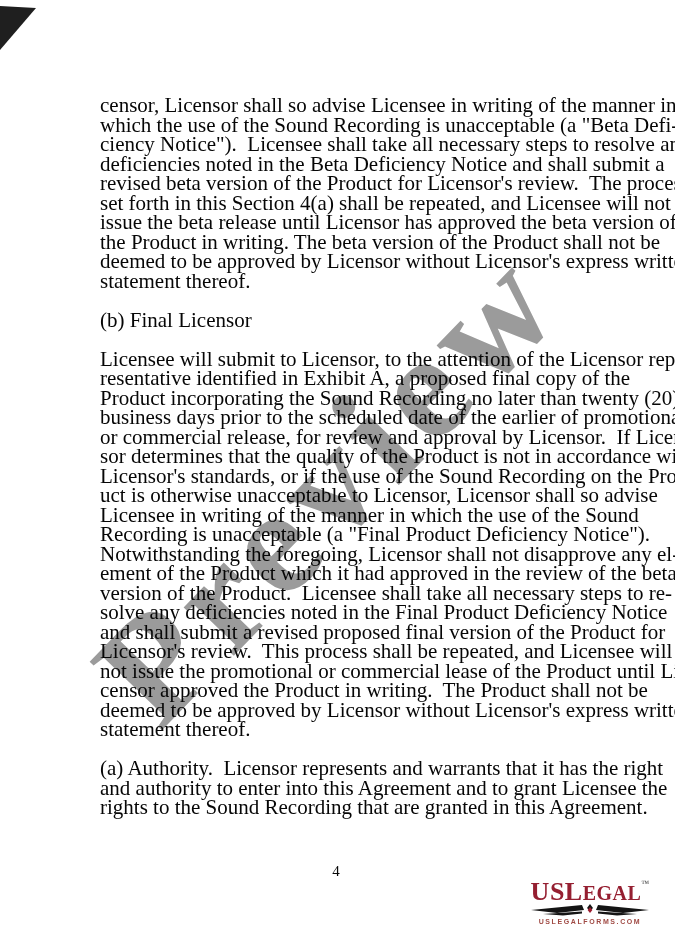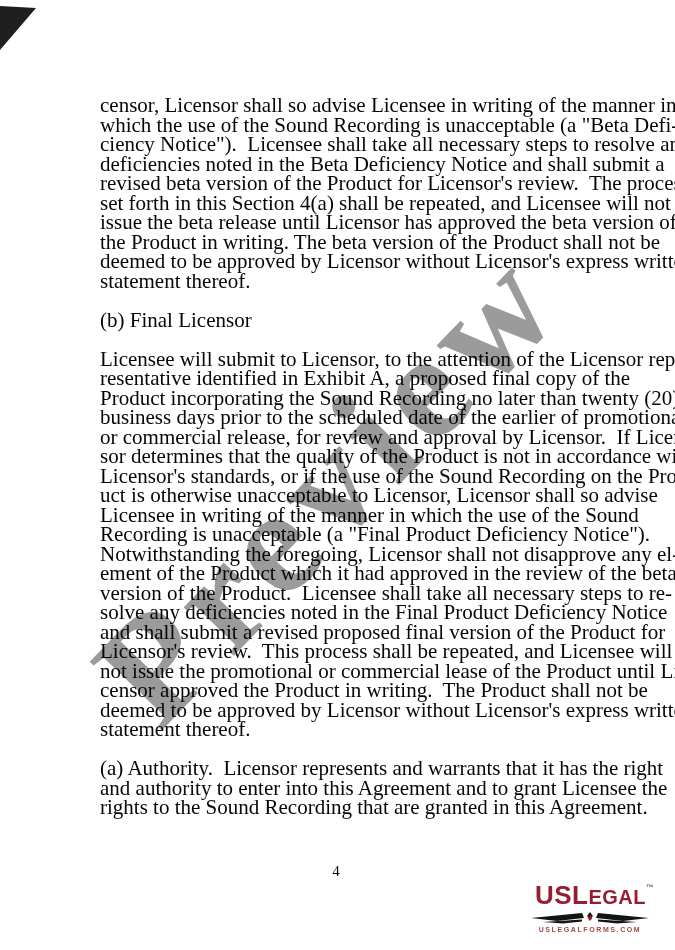--- a/index.html
+++ b/index.html
@@ -67,26 +67,25 @@
   
   .logo {
     position: absolute;
     left: 526px;
     top: 874px;
     width: 128px;
     text-align: center;
     z-index: 2;
   }
   .logo-word {
-    font-family: Liberation Sans, sans-serif;
+    font-family: Liberation Serif, serif;
     font-weight: bold;
     color: #951f31;
-    line-height: 28px;
+    line-height: 20px;
     white-space: nowrap;
-    text-align: right;
   }
   .logo-word .lg { font-size: 26px; letter-spacing: 0.5px; }
   .logo-word .sm { font-size: 20px; letter-spacing: 0.5px; }
   .logo-word .tm {
     font-size: 8px;
     color: #6a6a6a;
     vertical-align: 14px;
     letter-spacing: 0;
   }
   .logo-wings { display: block; margin: -1px auto 1px auto; }

